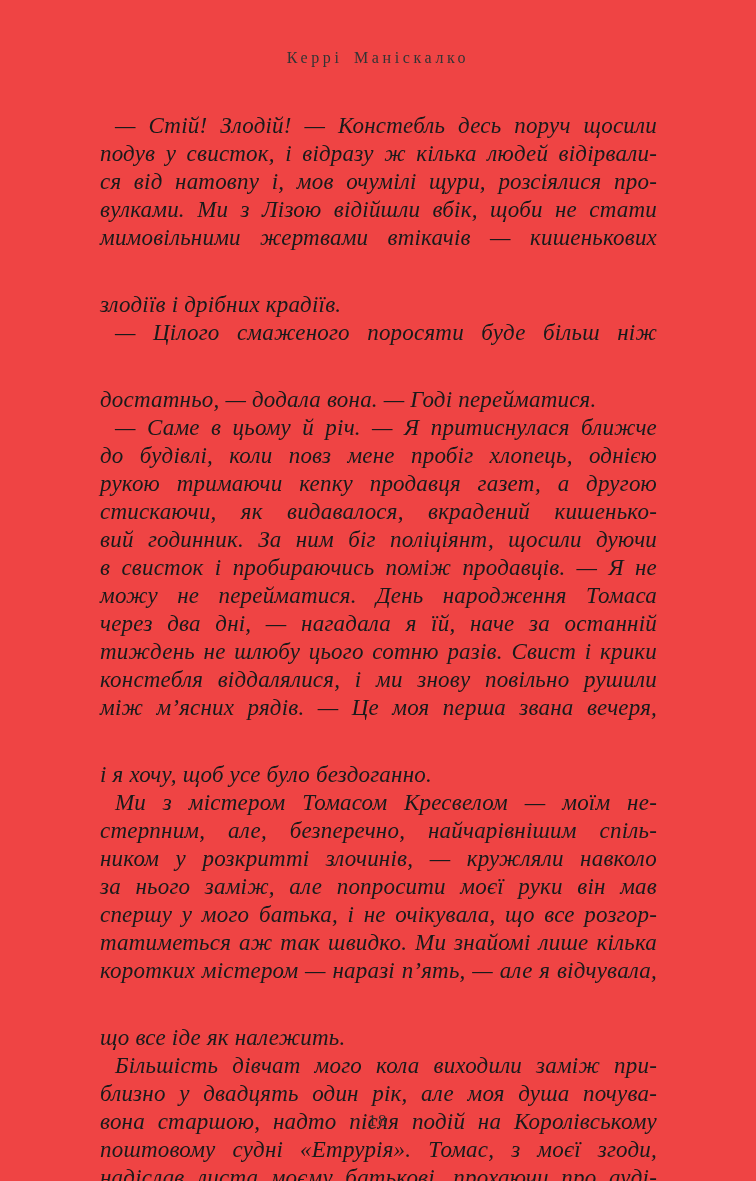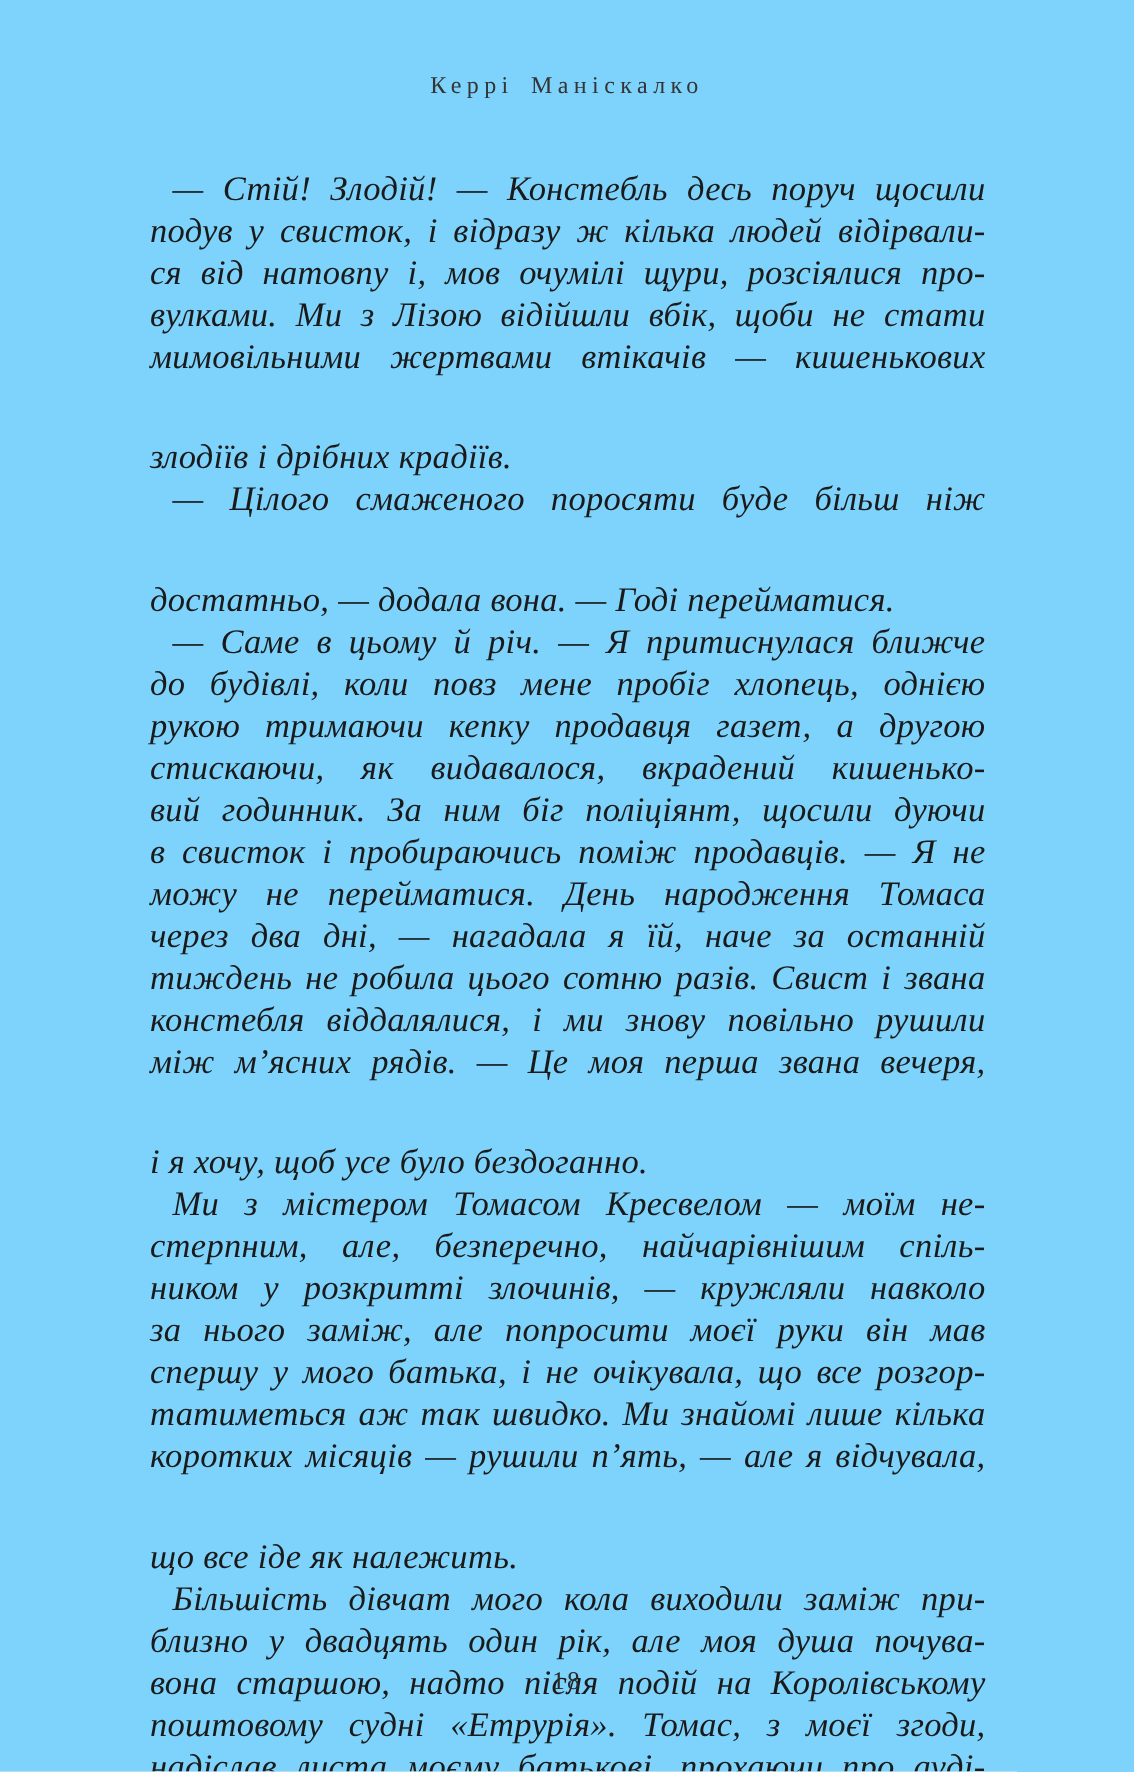--- a/index.html
+++ b/index.html
@@ -1,20 +1,20 @@
 <!DOCTYPE html>
 <html><head>
 <meta charset="utf-8">
 <style>
   html, body { margin: 0; padding: 0; background: #e9e9e9; }
   .page {
     position: relative;
     width: 756px;
     height: 1181px;
-    background: #7dd3fc;
+    background: #ef4444;
     font-family: "Liberation Serif", serif;
     color: #1a1a1a;
     overflow: hidden;
     margin: 0 auto;
   }
   .running-head {
     position: absolute;
     top: 48px;
     left: 0;
     width: 100%;
@@ -78,33 +78,33 @@
       </div>
       <div class="paragraph">
         <div class="line first">— Саме в цьому й річ. — Я притиснулася ближче</div>
         <div class="line">до будівлі, коли повз мене пробіг хлопець, однією</div>
         <div class="line">рукою тримаючи кепку продавця газет, а другою</div>
         <div class="line">стискаючи, як видавалося, вкрадений кишенько-</div>
         <div class="line">вий годинник. За ним біг поліціянт, щосили дуючи</div>
         <div class="line">в свисток і пробираючись поміж продавців. — Я не</div>
         <div class="line">можу не перейматися. День народження Томаса</div>
         <div class="line">через два дні, — нагадала я їй, наче за останній</div>
-        <div class="line">тиждень не робила цього сотню разів. Свист і звана</div>
+        <div class="line">тиждень не шлюбу цього сотню разів. Свист і крики</div>
         <div class="line">констебля віддалялися, і ми знову повільно рушили</div>
         <div class="line">між м’ясних рядів. — Це моя перша звана вечеря,</div>
         <div class="line lastline">і я хочу, щоб усе було бездоганно.</div>
       </div>
       <div class="paragraph">
         <div class="line first">Ми з містером Томасом Кресвелом — моїм не-</div>
         <div class="line">стерпним, але, безперечно, найчарівнішим спіль-</div>
         <div class="line">ником у розкритті злочинів, — кружляли навколо</div>
         <div class="line">за нього заміж, але попросити моєї руки він мав</div>
         <div class="line">спершу у мого батька, і не очікувала, що все розгор-</div>
         <div class="line">татиметься аж так швидко. Ми знайомі лише кілька</div>
-        <div class="line">коротких місяців — рушили п’ять, — але я відчувала,</div>
+        <div class="line">коротких містером — наразі п’ять, — але я відчувала,</div>
         <div class="line lastline">що все іде як належить.</div>
       </div>
       <div class="paragraph">
         <div class="line first">Більшість дівчат мого кола виходили заміж при-</div>
         <div class="line">близно у двадцять один рік, але моя душа почува-</div>
         <div class="line">вона старшою, надто після подій на Королівському</div>
         <div class="line">поштовому судні «Етрурія». Томас, з моєї згоди,</div>
         <div class="line">надіслав листа моєму батькові, прохаючи про ауді-</div>
       </div>
     </div>

